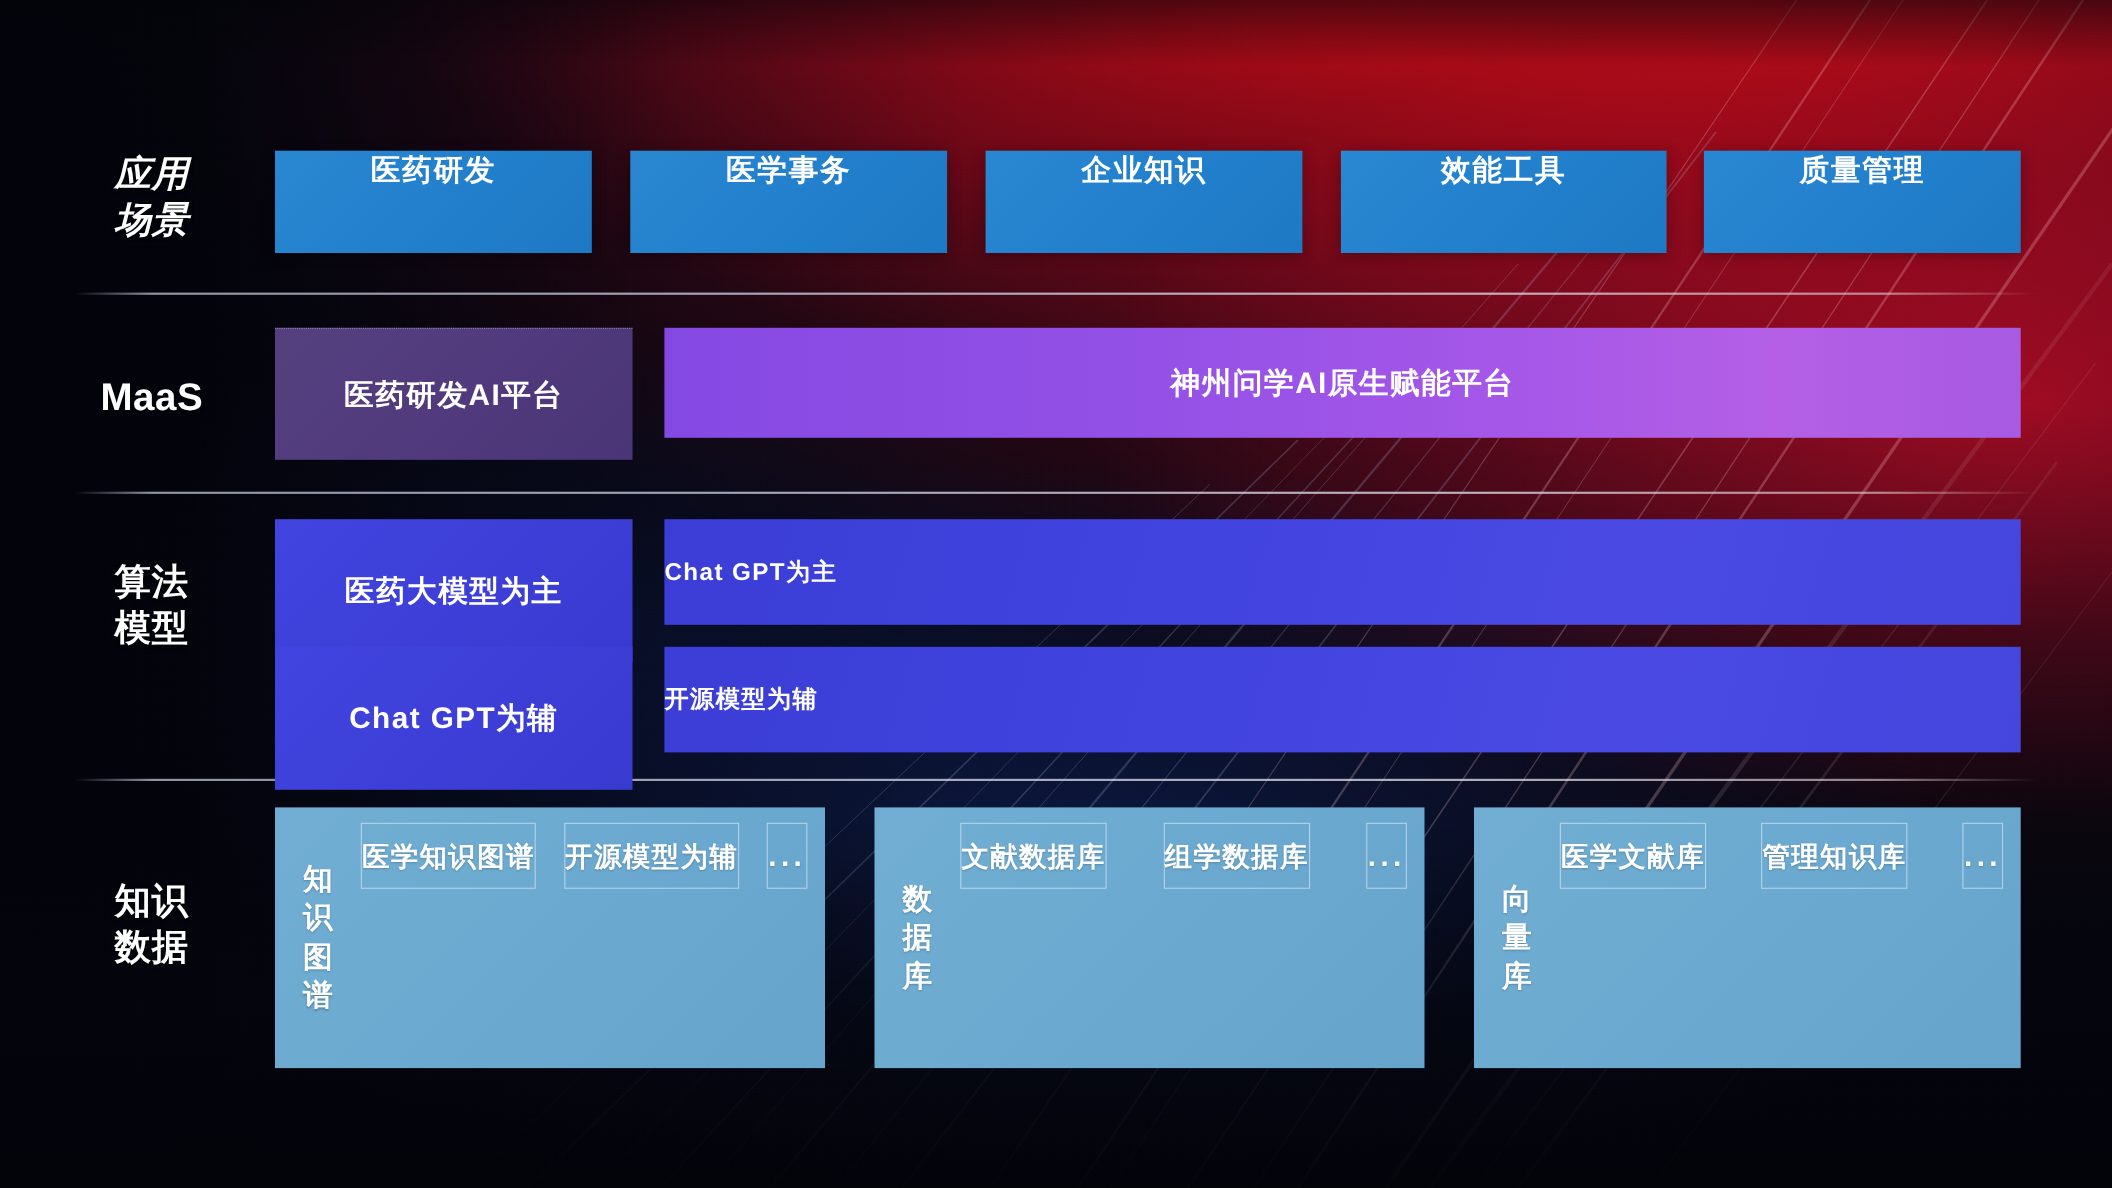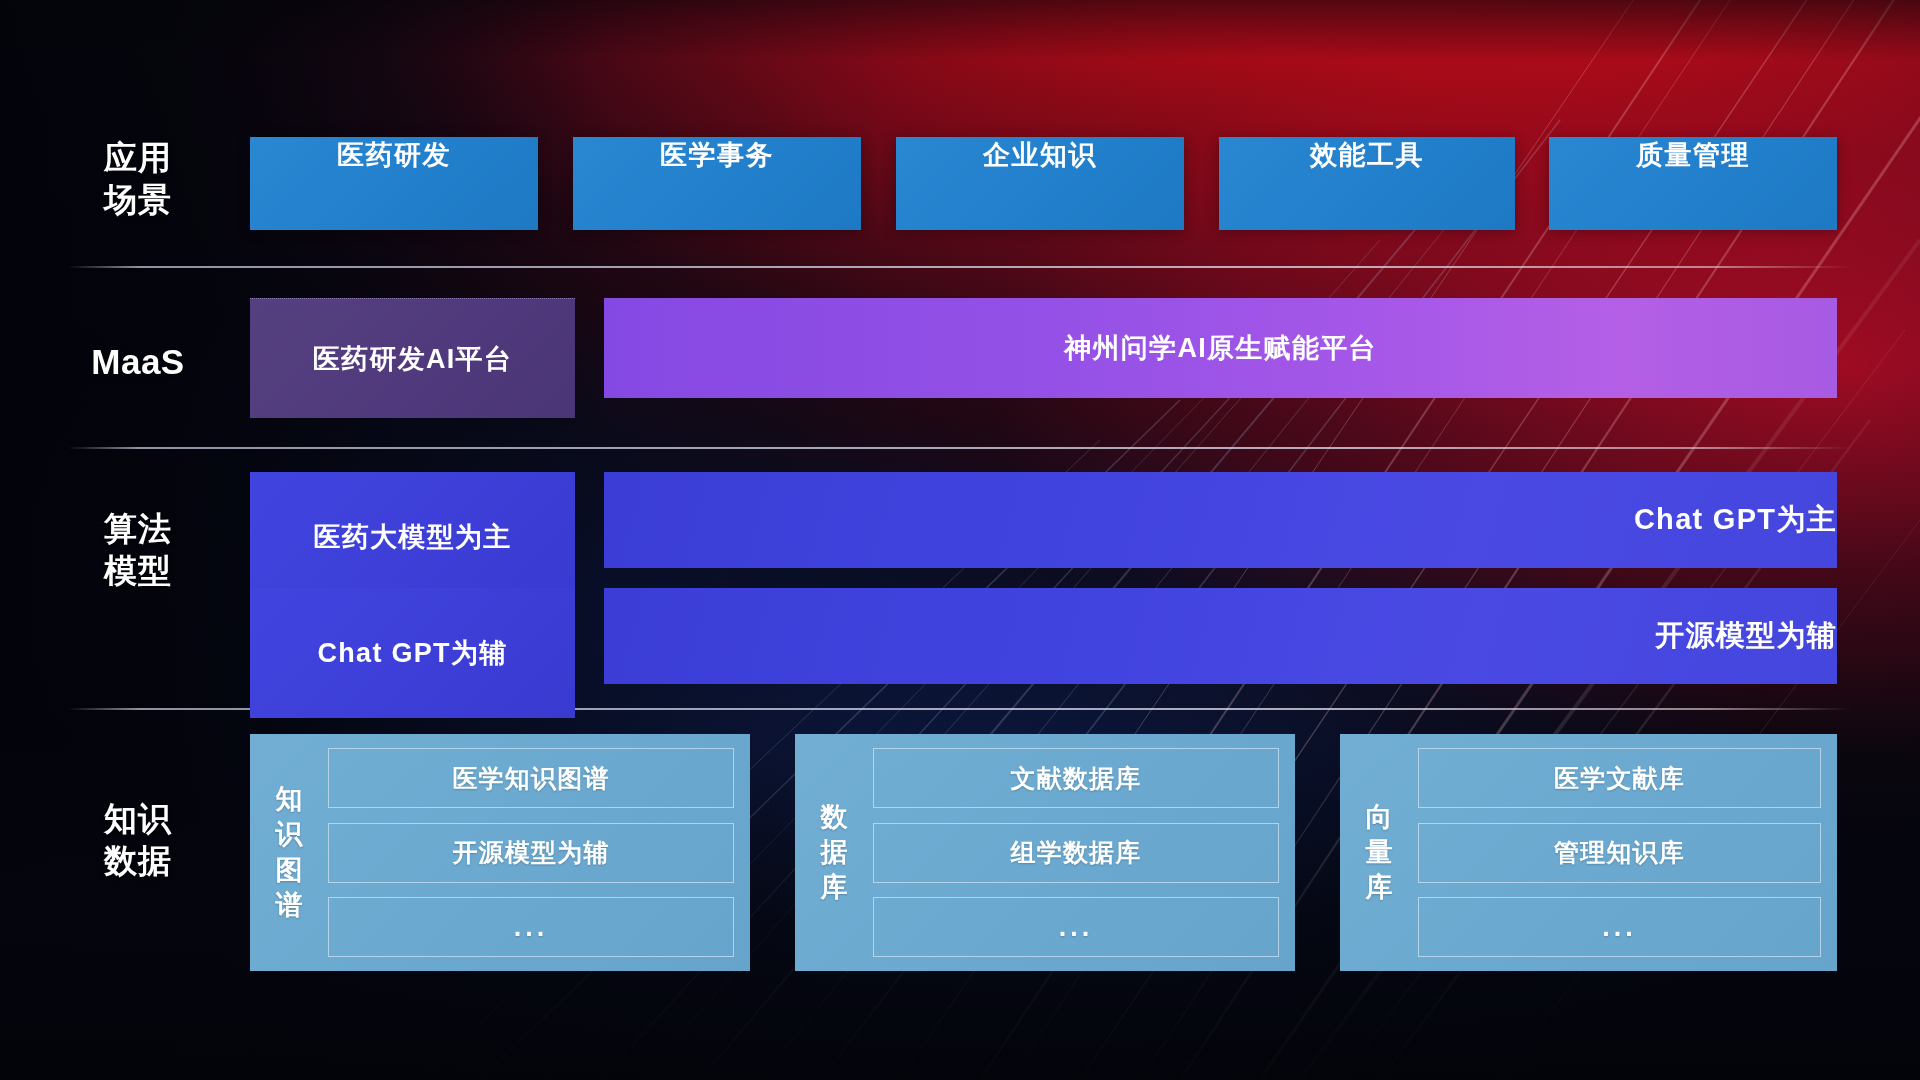--- a/index.html
+++ b/index.html
@@ -125,22 +125,22 @@
     position: absolute;
     left: 250px; width: 325px; height: 130px;
     background: linear-gradient(135deg, #4244e0 0%, #3d3fd8 50%, #383ad0 100%);
     display: flex; align-items: center; justify-content: center;
     color: #ffffff; font-size: 27px; font-weight: 700; letter-spacing: 1.3px;
   }
   .algo-right {
     position: absolute;
     left: 604px; right: 83px; height: 96px;
     background: linear-gradient(105deg, #3b3dd6 0%, #4244e0 40%, #4a49e4 70%, #4446dd 100%);
-    display: flex; align-items: center; justify-content: flex-end;
-    color: #ffffff; font-size: 29px; font-weight: 700; letter-spacing: 1.3px;
+    display: flex; align-items: center; justify-content: flex-start;
+    color: #ffffff; font-size: 22px; font-weight: 700; letter-spacing: 1.3px;
   }
   .algo-r1 { top: 472px; }
   .algo-r2 { top: 588px; }
 
   
   .kd-panel {
     position: absolute;
     top: 734px; height: 237px;
     background: linear-gradient(135deg, #72aed3 0%, #6ba9d0 50%, #66a4cc 100%);
     display: flex; align-items: stretch;
@@ -151,21 +151,21 @@
     flex: 0 0 58px;
     display: flex; flex-direction: column;
     align-items: center; justify-content: center;
     color: #ffffff;
     font-size: 27px; font-weight: 700;
     line-height: 1.30;
     text-shadow: 0 1px 2px rgba(0,0,0,0.22);
   }
   .kd-items {
     flex: 1 1 auto;
-    display: flex; flex-direction: column;
+    display: flex; flex-direction: row;
     justify-content: space-between;
     padding-left: 10px;
   }
   .kd-item {
     height: 60px;
     border: 1px solid rgba(225,238,248,0.62);
     display: flex; align-items: center; justify-content: center;
     color: #ffffff;
     font-size: 25px; font-weight: 700; letter-spacing: 1.2px;
     text-shadow: 0 1px 2px rgba(0,0,0,0.20);
@@ -237,21 +237,21 @@
   <div class="bg-topfade"></div>
   <div class="bg-bottomfade"></div>
   <div class="noise"></div>
 
   <div id="diagram">
 
     <div class="divider" id="div1"></div>
     <div class="divider" id="div2"></div>
     <div class="divider" id="div3"></div>
 
-    <div class="row-label" style="top:137px;">
+    <div class="row-label" style="top:137px;font-style:italic;">
       <div>应用</div>
       <div>场景</div>
     </div>
 
     <div class="app-box" style="left:250px;width:288px;">
         <span>医药研发</span>
       </div>
     <div class="app-box" style="left:573px;width:288px;">
         <span>医学事务</span>
       </div>

